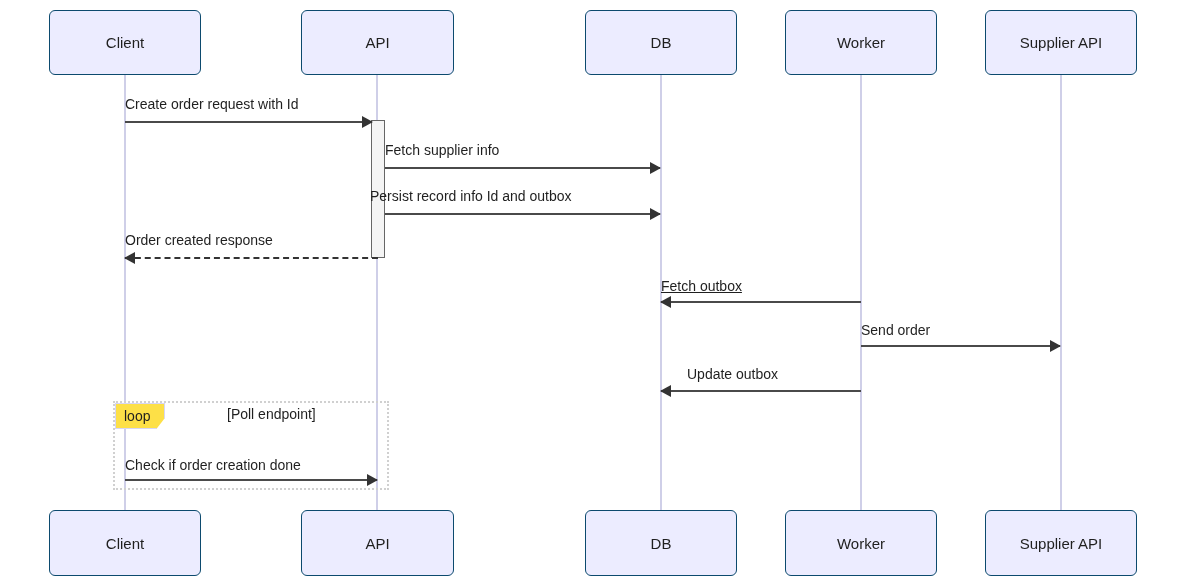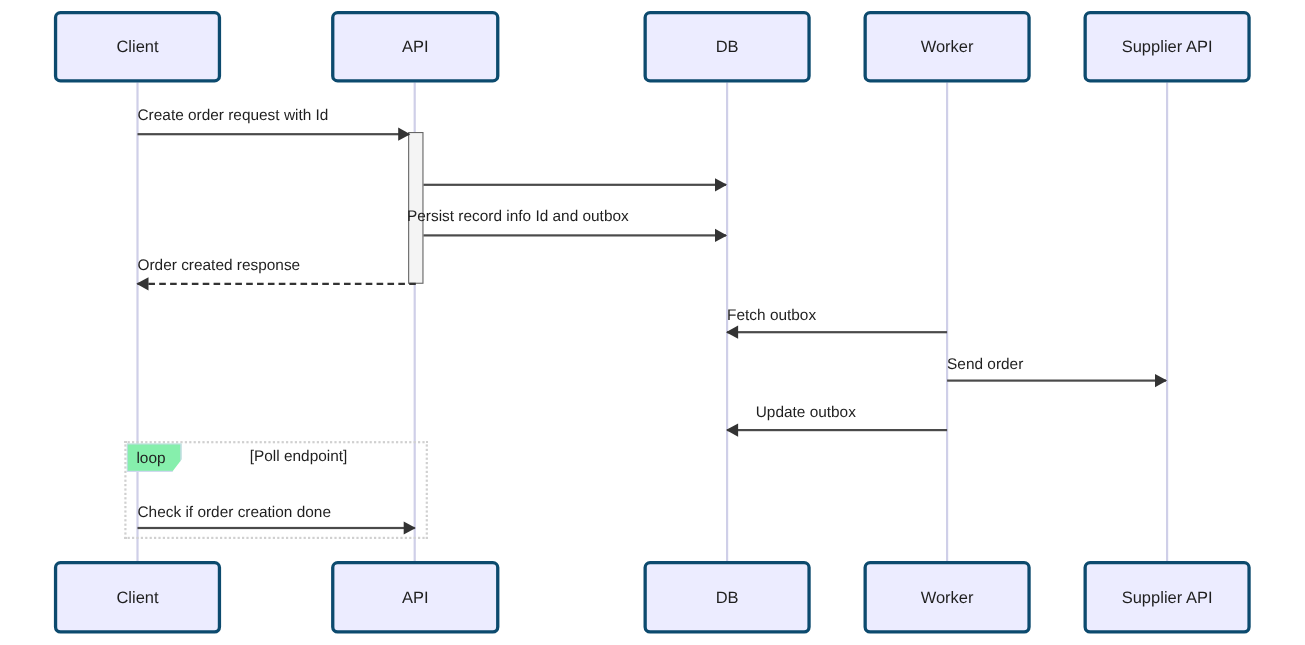--- a/index.html
+++ b/index.html
@@ -16,21 +16,21 @@
     height: 586px;
     background: #ffffff;
     overflow: hidden;
   }
 
   
   .actor-box {
     position: absolute;
     box-sizing: border-box;
     background: #ECECFF;
-    border: 3px solid #0c4a6e;
+    border: 1px solid #0c4a6e;
     border-radius: 6px;
     display: flex;
     align-items: center;
     justify-content: center;
     color: #1f1f1f;
     font-size: 15px;
     font-family: "Liberation Sans", sans-serif;
     line-height: 1;
     z-index: 4;
   }
@@ -97,21 +97,21 @@
   
   .fragment {
     position: absolute;
     box-sizing: border-box;
     border: 2px dotted #d0d0d0;
     background: transparent;
     z-index: 2;
   }
   .fragment-tab {
     position: absolute;
-    background: #86efac;
+    background: #fde047;
     border: 1px solid #D6D6F5;
     font-size: 14px;
     color: #1f1f1f;
     line-height: 1;
     padding: 5px 14px 5px 8px;
     -webkit-clip-path: polygon(0 0, 100% 0, 100% 55%, 82% 100%, 0 100%);
     clip-path: polygon(0 0, 100% 0, 100% 55%, 82% 100%, 0 100%);
     z-index: 7;
     font-family: "Liberation Sans", sans-serif;
   }
@@ -150,38 +150,39 @@
   <div class="msg to-right" style="left:125px; top:121px; width:247px;">
     <div class="line"></div>
     <div class="head"></div>
   </div>
   <div class="msg-label" style="left:125px; top:96px; width:247px;">Create order request with Id</div>
 
   <div class="msg to-right" style="left:385px; top:167px; width:275px;">
     <div class="line"></div>
     <div class="head"></div>
   </div>
+  <div class="msg-label" style="left:385px; top:142px; width:275px;">Fetch supplier info</div>
 
   <div class="msg to-right" style="left:385px; top:213px; width:275px;">
     <div class="line"></div>
     <div class="head"></div>
   </div>
   <div class="msg-label" style="left:370px; top:188px; width:300px;">Persist record info Id and outbox</div>
 
   <div class="msg to-left dashed" style="left:125px; top:257px; width:253px;">
     <div class="line"></div>
     <div class="head"></div>
   </div>
   <div class="msg-label" style="left:125px; top:232px; width:253px;">Order created response</div>
 
   <div class="msg to-left" style="left:661px; top:301px; width:200px;">
     <div class="line"></div>
     <div class="head"></div>
   </div>
-  <div class="msg-label" style="left:661px; top:278px; width:200px;">Fetch outbox</div>
+  <div class="msg-label" style="left:661px; top:278px; width:200px;text-decoration:underline;">Fetch outbox</div>
 
   <div class="msg to-right" style="left:861px; top:345px; width:199px;">
     <div class="line"></div>
     <div class="head"></div>
   </div>
   <div class="msg-label" style="left:861px; top:322px; width:199px;">Send order</div>
 
   <div class="msg to-left" style="left:661px; top:390px; width:200px;">
     <div class="line"></div>
     <div class="head"></div>

